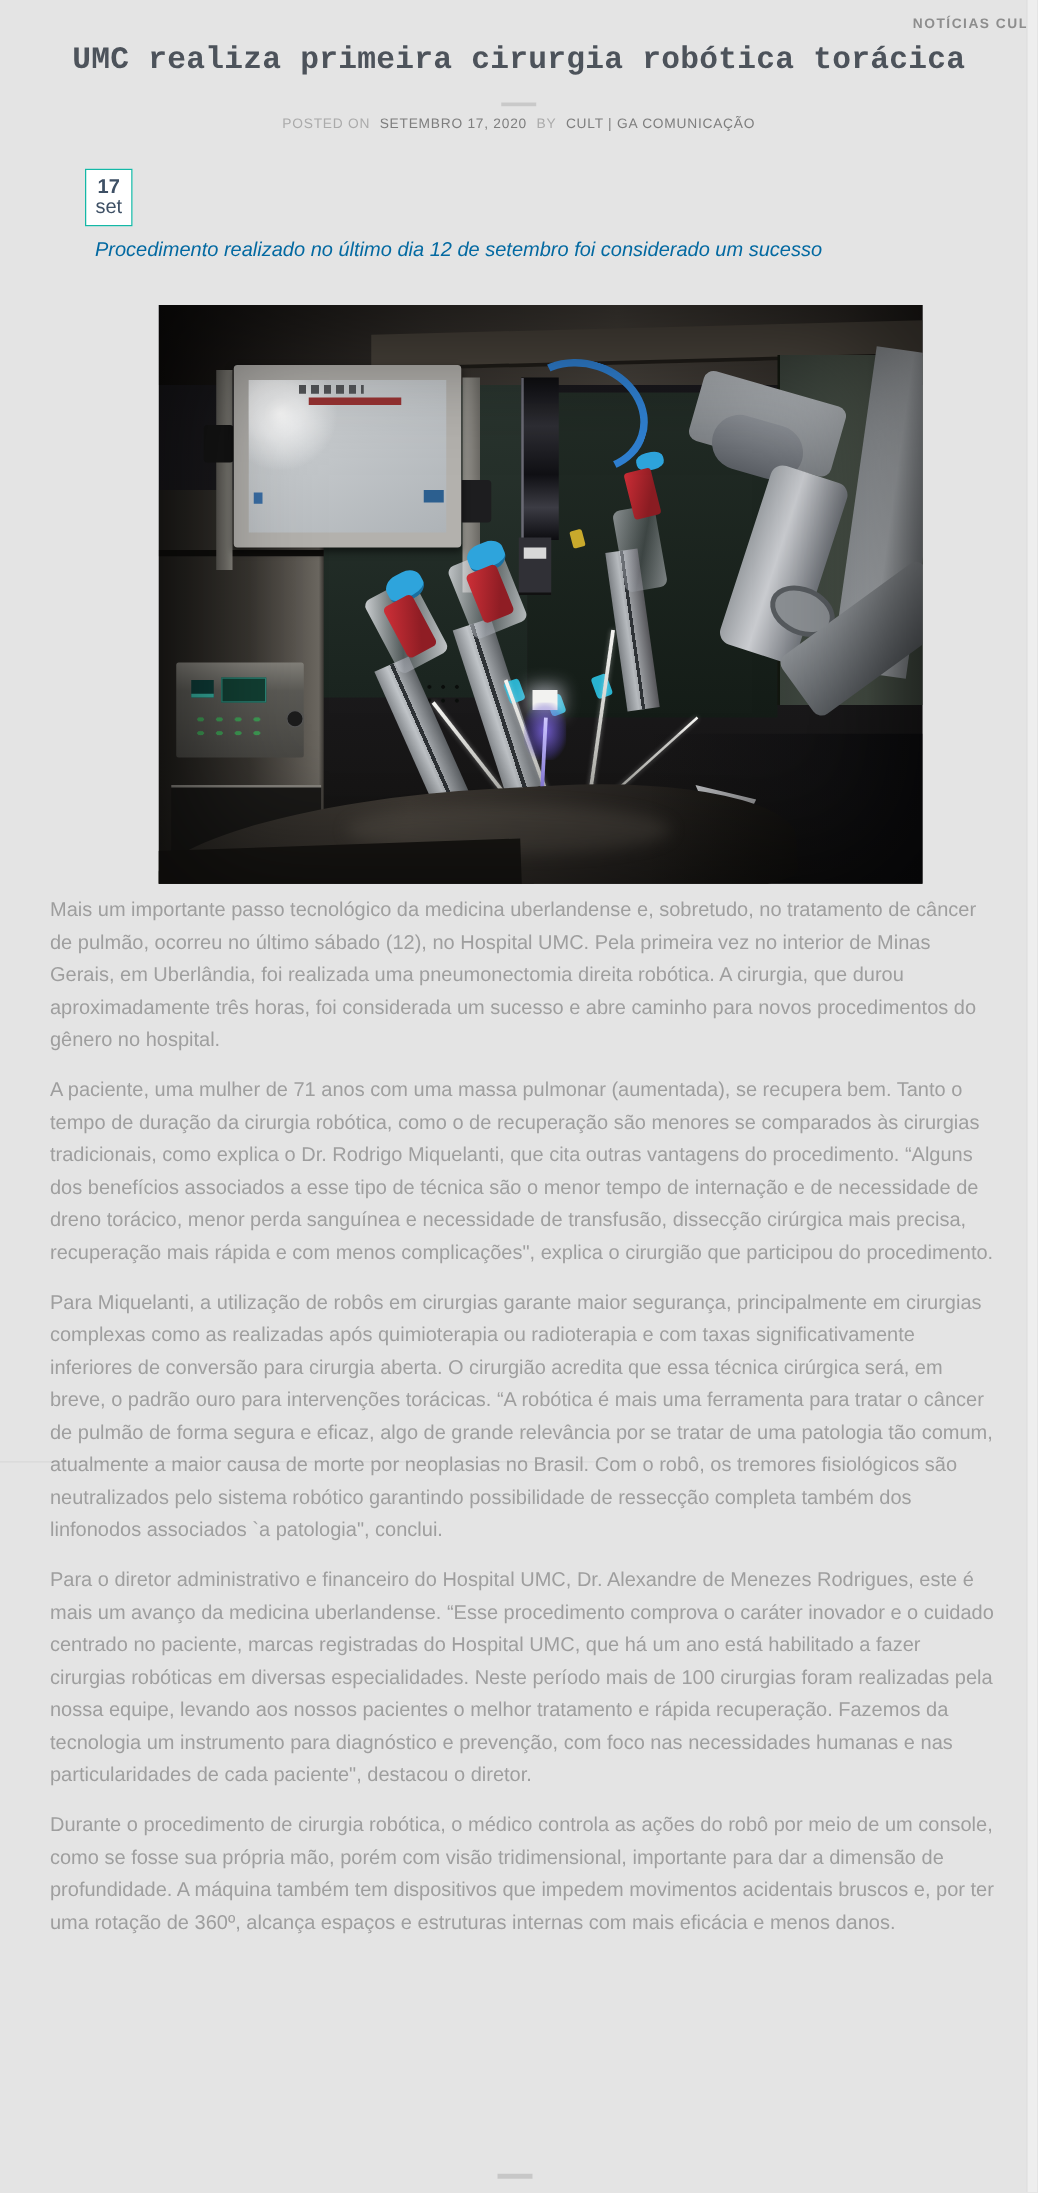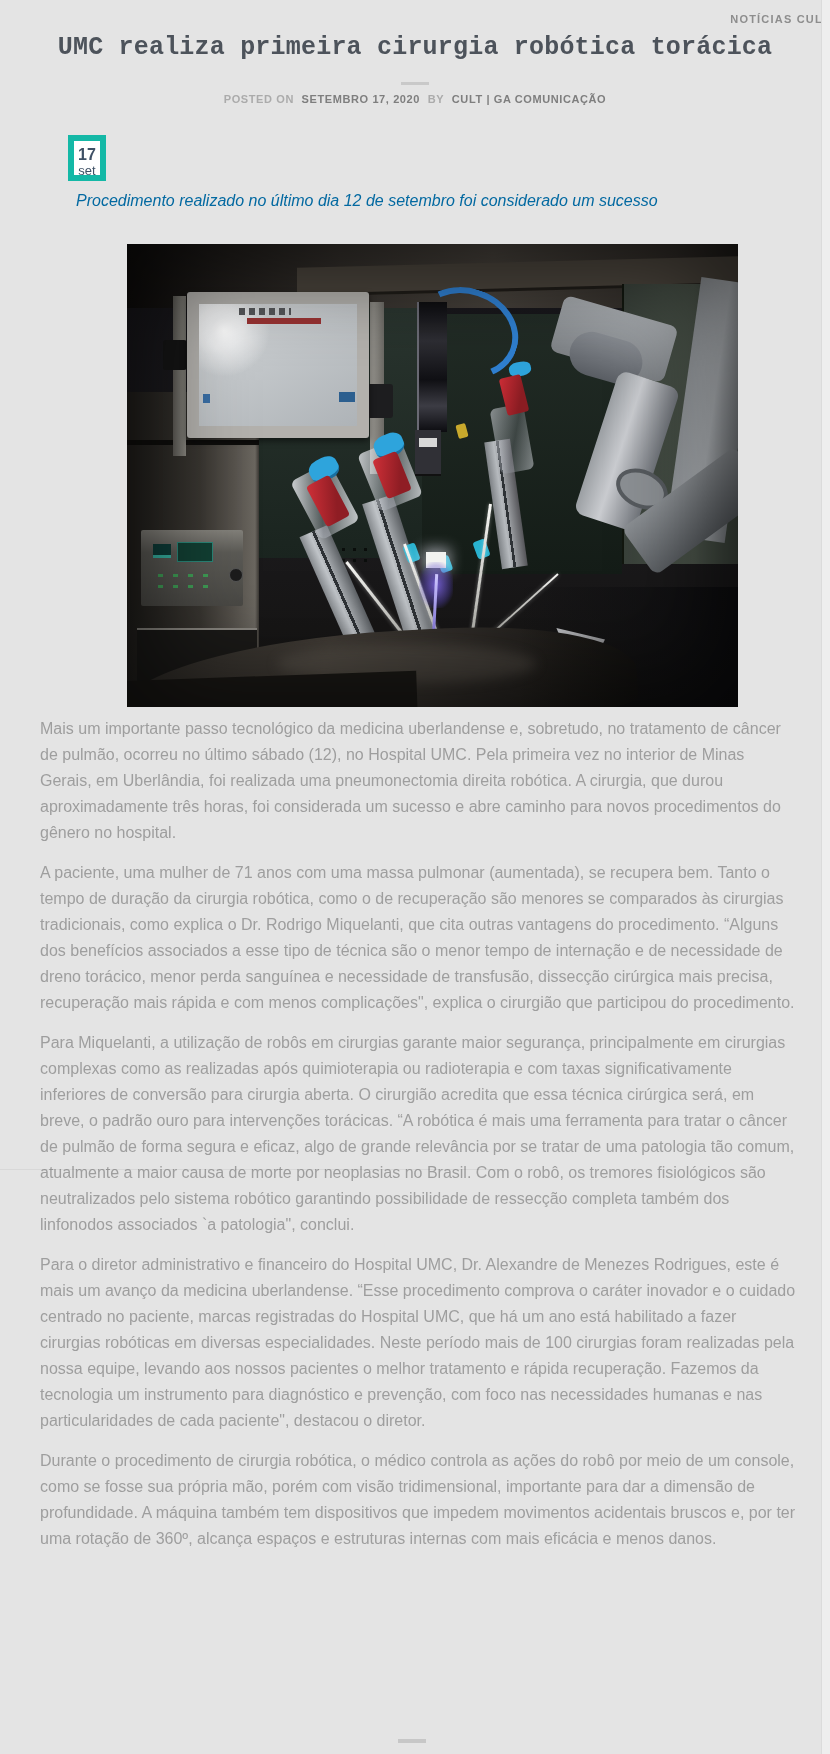--- a/index.html
+++ b/index.html
@@ -3,28 +3,28 @@
 <meta charset="utf-8">
 <style>
   html,body{margin:0;padding:0;}
   body{font-family:"Liberation Sans", sans-serif; background:#e4e4e4;}
   .page{position:relative; width:830px; height:1754px; background:#e4e4e4; overflow:hidden;}
 
   
   .category{display:block; padding-top:13px; text-align:right; font-size:11px; letter-spacing:1.2px; font-weight:600; color:#8d8d8d; text-decoration:none;}
   h1.title{margin:7px 20px 0; text-align:center; font-size:25px; line-height:31px; font-weight:700; color:#4d535b; letter-spacing:.2px;font-family:Liberation Mono, monospace;}
   .title-divider{width:28px; height:3px; background:#c9c9c9; margin:19px auto 0;}
-  .meta{margin-top:8px; text-align:center; font-size:11px; letter-spacing:.6px; color:#ababab;font-weight:bold;}
+  .meta{margin-top:8px; text-align:center; font-size:11px; letter-spacing:.6px; color:#ababab;}
   .meta .lbl{color:#ababab;}
   .meta a{color:#7e7e7e; text-decoration:none;}
   .meta > *{margin:0 2px;}
 
-  .date-badge{position:absolute; left:68px; top:135px; width:38px; height:46px; box-sizing:border-box; background:#fff; border:6px solid #14b8a6; text-align:center; color:#3e5065;}
+  .date-badge{position:absolute; left:68px; top:135px; width:38px; height:46px; box-sizing:border-box; background:#fff; border:1px solid #14b8a6; text-align:center; color:#3e5065;}
   .date-badge .day{display:block; margin-top:6px; font-size:16px; font-weight:700; line-height:16px;}
-  .date-badge .mon{display:block; font-size:13px; line-height:15px;}
+  .date-badge .mon{display:block; font-size:16px; line-height:15px;}
 
   .lede{margin:86px 40px 0 76px; font-style:italic; font-size:16px; line-height:20px; color:#0369a1;}
 
   
   .photo{position:relative; width:611px; height:463px; margin:33px 0 0 127px; overflow:hidden;
          background:linear-gradient(180deg,#17161a 0%,#1c1b1e 55%,#141311 100%);}
   .photo::after{content:""; position:absolute; inset:0; box-shadow:inset 0 0 90px 28px rgba(0,0,0,.55); pointer-events:none;}
   .photo div{position:absolute;}
 
   .ph-ceiling{left:0; top:0; width:611px; height:64px;

